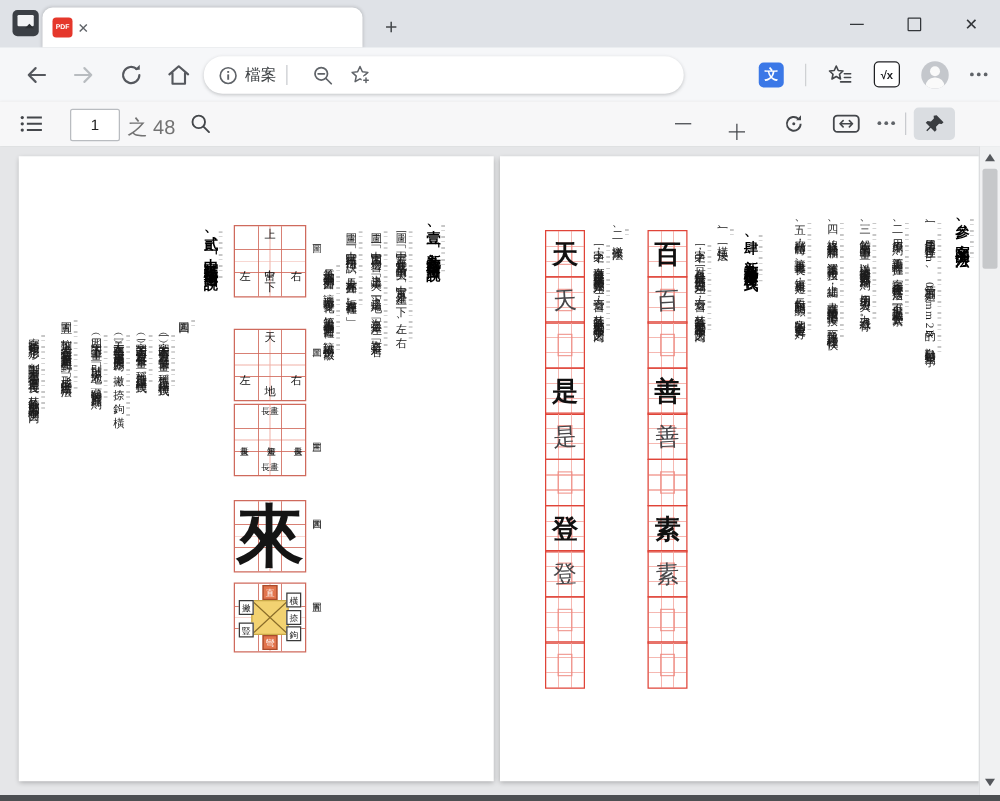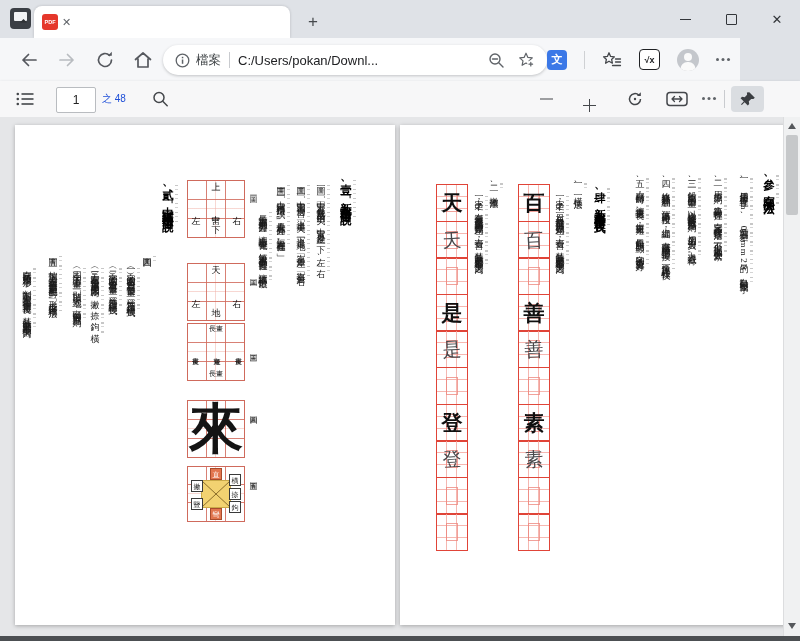--- a/index.html
+++ b/index.html
@@ -15,41 +15,41 @@
   .tabtitle{margin-left:8px;font-size:12px;color:#3a3d42;white-space:nowrap;overflow:hidden;text-overflow:ellipsis;flex:1;}
   .tabclose{flex:0 0 auto;font-size:11px;color:#5f6368;padding:2px 4px;cursor:pointer;}
   #newtab{position:absolute;left:300px;top:9px;width:26px;height:26px;font-size:17px;color:#46494d;display:flex;align-items:center;justify-content:center;}
   #wincontrols{position:absolute;right:0;top:0;height:38px;display:flex;}
   .wc{width:46px;height:38px;display:flex;align-items:center;justify-content:center;}
   #min-btn::before{content:"";width:11px;height:0;border-top:1.4px solid #33363a;}
   #max-btn::before{content:"";width:9px;height:9px;border:1.3px solid #33363a;border-radius:1px;}
   #close-btn{font-size:13px;color:#33363a;}
 
   
-  #toolbar{position:absolute;left:0;top:38px;width:740px;height:43px;background:#f6f7f9;border-bottom:1px solid #e2e3e5;}
+  #toolbar{position:absolute;left:0;top:38px;width:800px;height:43px;background:#f6f7f9;border-bottom:1px solid #e2e3e5;}
   .navico{position:absolute;top:50%;transform:translateY(-50%);width:22px;height:22px;}
   #omnibox{position:absolute;left:163px;top:7px;width:384px;height:30px;background:#fff;border-radius:16px;box-shadow:0 1px 3px rgba(60,64,67,.28);display:flex;align-items:center;padding:0 12px;box-sizing:border-box;}
   .scheme{font-size:12.5px;color:#3c4043;margin:0 6px 0 6px;}
   .obdiv{width:1px;height:16px;background:#c9cbcf;margin:0 8px 0 2px;}
   .url{font-size:13px;color:#202124;white-space:nowrap;overflow:hidden;flex:1;}
   .obico{flex:0 0 auto;margin-left:12px;}
   .tbright{position:absolute;right:10px;top:0;height:43px;display:flex;align-items:center;gap:17px;}
   #translate{width:20px;height:20px;background:#3b78e7;border-radius:4px;color:#fff;font-size:11px;font-weight:bold;display:flex;align-items:center;justify-content:center;}
   .tdiv{width:1px;height:18px;background:#cfd1d4;}
   #mathbox{width:19px;height:19px;border:1.6px solid #202124;border-radius:4px;font-size:9px;font-weight:bold;color:#202124;display:flex;align-items:center;justify-content:center;background:#fff;}
   #avatar{width:22px;height:22px;border-radius:50%;background:#c4c7cc;position:relative;overflow:hidden;}
   #avatar::before{content:"";position:absolute;left:50%;top:4px;transform:translateX(-50%);width:8px;height:8px;border-radius:50%;background:#fafafa;}
   #avatar::after{content:"";position:absolute;left:50%;top:13px;transform:translateX(-50%);width:15px;height:9px;border-radius:7px 7px 0 0;background:#fafafa;}
   .dots{width:14px;height:4px;position:relative;}
   .dots::before{content:"";position:absolute;left:0;top:0;width:3px;height:3px;border-radius:50%;background:#5f6368;box-shadow:5.5px 0 0 #5f6368,11px 0 0 #5f6368;}
 
   
   #pdfbar{position:absolute;left:0;top:81px;width:800px;height:36px;background:#f7f7f8;box-shadow:0 1px 3px rgba(0,0,0,.18);}
   #pageinput{position:absolute;left:56px;top:6px;width:34px;height:22px;border:1px solid #b9bcc0;border-radius:2px;background:#fff;text-align:center;font-size:12px;color:#222;font-family:"Liberation Sans",sans-serif;}
-  #ofpages{position:absolute;left:102px;top:11px;font-size:10px;color:#1d4ed8;}
+  #ofpages{position:absolute;left:102px;top:11px;font-size:16px;color:#737373;}
   .pico{position:absolute;top:50%;transform:translateY(-50%);}
   .minus{width:13px;height:0;border-top:1.6px solid #44474b;}
   .plus{width:13px;height:13px;position:relative;}
   .plus::before{content:"";position:absolute;left:0;top:6px;width:13px;border-top:1.6px solid #44474b;}
   .plus::after{content:"";position:absolute;left:6px;top:0;height:13px;border-left:1.6px solid #44474b;}
   .pdiv{width:1px;height:18px;background:#c9cbcf;}
   #pinbtn{position:absolute;left:731px;top:5px;width:33px;height:26px;background:#dadde1;border-radius:4px;display:flex;align-items:center;justify-content:center;}
 
   
   #canvas{position:absolute;left:0;top:117px;width:800px;height:519px;background:#e5e6e8;}
@@ -153,21 +153,20 @@
     <div id="omnibox">
       <span>
         <svg width="15" height="15" viewBox="0 0 15 15">
             <circle cx="7.5" cy="7.5" r="6.3" fill="none" stroke="#5f6368" stroke-width="1.3"></circle>
             <rect x="6.8" y="6.5" width="1.5" height="4.3" fill="#5f6368"></rect>
             <rect x="6.8" y="3.8" width="1.5" height="1.5" fill="#5f6368"></rect>
           </svg>
       </span>
       <span class="scheme">檔案</span>
       <span class="obdiv"></span>
-      <span class="url">C:/Users/pokan/Downl...</span>
       <span class="obico">
         <svg width="17" height="17" viewBox="0 0 17 17">
             <circle cx="7" cy="7" r="5" fill="none" stroke="#5f6368" stroke-width="1.4"></circle>
             <path d="M11 11l4 4" stroke="#5f6368" stroke-width="1.4" stroke-linecap="round"></path>
             <path d="M4.5 7h5" stroke="#5f6368" stroke-width="1.4" stroke-linecap="round"></path>
           </svg>
       </span>
       <span class="obico">
         <svg width="18" height="18" viewBox="0 0 18 18">
             <path d="M9 2.2 10.9 6.4 15.3 6.9 12 9.9 12.9 14.3 9 12.1 5.1 14.3 6 9.9 2.7 6.9 7.1 6.4z" fill="none" stroke="#5f6368" stroke-width="1.2" stroke-linejoin="round"></path>

